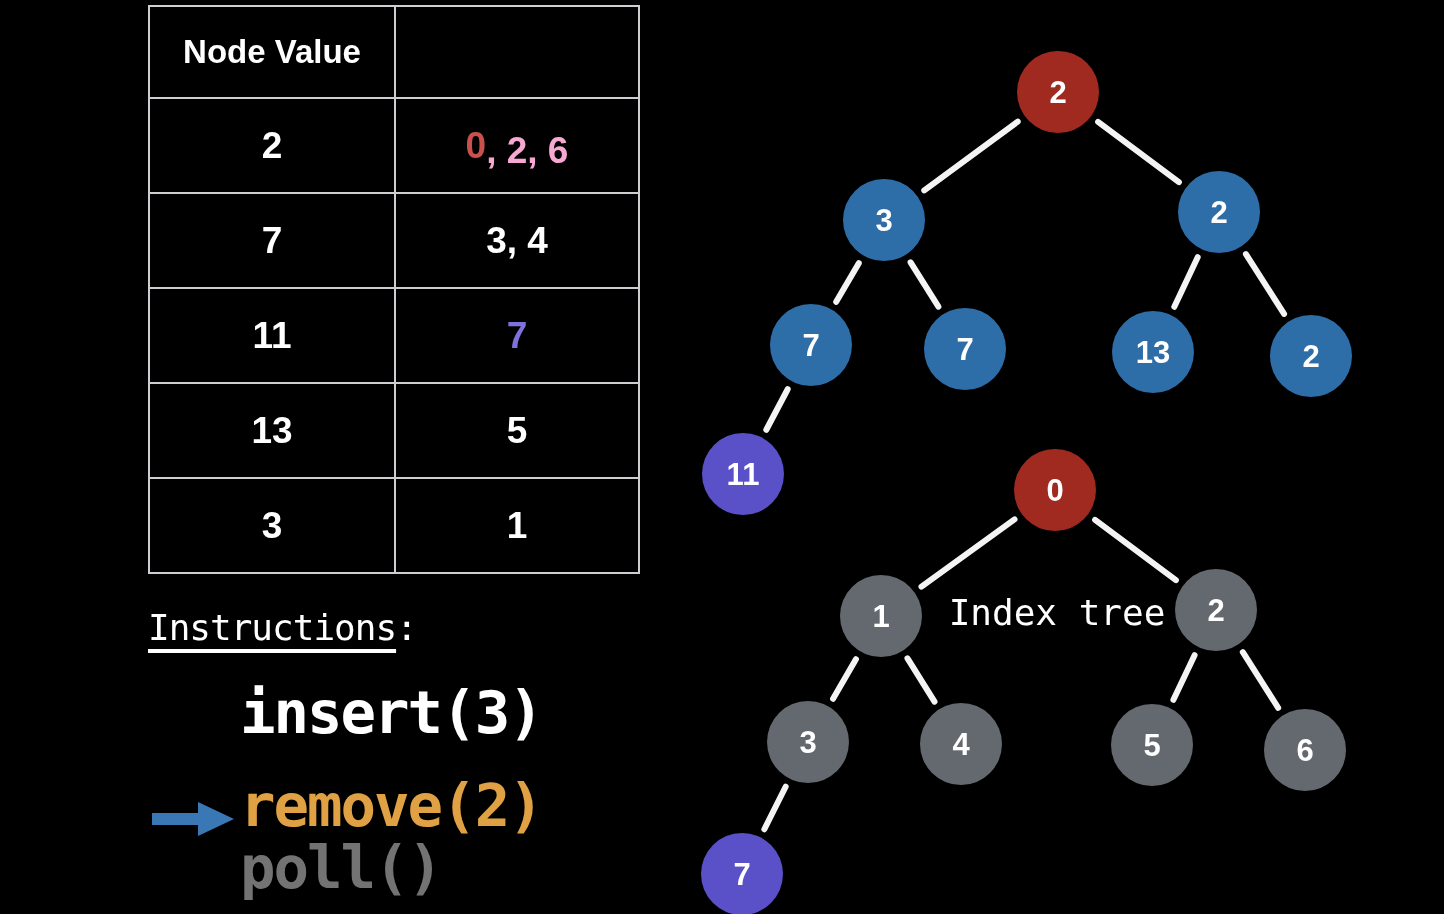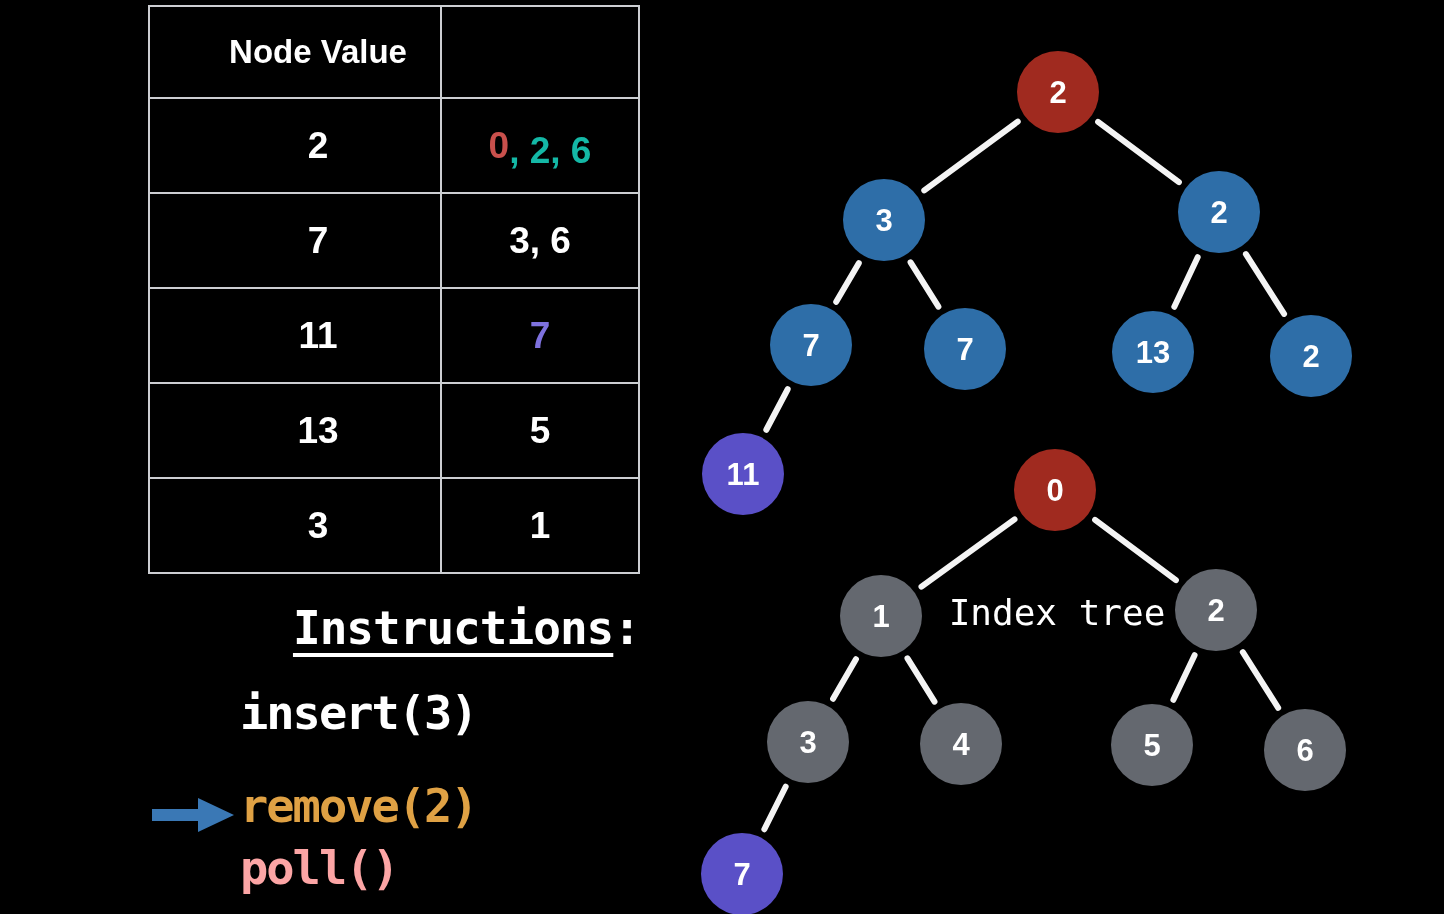--- a/index.html
+++ b/index.html
@@ -10,53 +10,53 @@
     position: relative;
     font-family: "Liberation Sans", sans-serif;
   }
 
   
   .pos-table {
     position: absolute; left: 148px; top: 5px; width: 488px;
     border: 2px solid #ccced2;
     background: #000;
   }
-  .t-row { display: flex; border-top: 2px solid #ccced2; padding-left: 46px; }
+  .t-row { display: flex; border-top: 2px solid #ccced2; }
   .t-row:first-child { border-top: none; }
   .t-cell {
     display: flex; align-items: center; justify-content: center;
     color: #ffffff; font-weight: bold;
   }
   .t-cell.col1 { width: 244px; border-right: 2px solid #ccced2; flex: none; }
   .t-cell.col2 { flex: 1; }
   .t-row.header .t-cell { height: 90px; font-size: 33px; }
   .t-row.data .t-cell { height: 93px; font-size: 37px; }
 
   
   .instructions {
     position: absolute; left: 148px; top: 600px; width: 492px;
     color: #ffffff;
   }
   .instr-title {
-    text-align: right;
+    text-align: left;
     font-family: "DejaVu Sans Mono", monospace;
-    font-weight: bold;
-    font-size: 46px;
+    font-weight: normal;
+    font-size: 36px;
     line-height: 56px;
     letter-spacing: -1px;
   }
   .instr-title .u {
     text-decoration: underline;
     text-decoration-thickness: 4px;
     text-underline-offset: 9px;
   }
   .instr-items {
     margin: 26px 0 0 92px;
     font-family: "DejaVu Sans Mono", monospace;
-    font-size: 47px;
+    font-size: 59px;
     font-weight: 600;
     letter-spacing: -2px;
   }
   .instr-item { position: relative; line-height: 62px; white-space: nowrap; }
   .arrow-holder {
     position: absolute; left: -88px; top: 50%;
     transform: translateY(-50%);
     width: 84px; height: 38px;
   }
 
@@ -75,27 +75,27 @@
 
 <div class="pos-table">
   <div class="t-row header">
     <div class="t-cell col1">Node Value</div>
   </div>
 
 <div class="t-row data">
       <div class="t-cell col1">2</div>
       <div class="t-cell col2">
         <span style="color: rgb(201, 80, 76); white-space: pre;">0</span>
-        <span style="color: #14b8a6; white-space: pre; margin-top: 11px;">, 2, 6</span>
+        <span style="color: #f9a8d4; white-space: pre; margin-top: 11px;">, 2, 6</span>
       </div>
     </div>
     <div class="t-row data">
       <div class="t-cell col1">7</div>
       <div class="t-cell col2">
-        <span style="color: rgb(255, 255, 255); white-space: pre;">3, 6</span>
+        <span style="color: rgb(255, 255, 255); white-space: pre;">3, 4</span>
       </div>
     </div>
     <div class="t-row data">
       <div class="t-cell col1">11</div>
       <div class="t-cell col2">
         <span style="color: rgb(126, 113, 222); white-space: pre;">7</span>
       </div>
     </div>
     <div class="t-row data">
       <div class="t-cell col1">13</div>
@@ -112,21 +112,21 @@
   </div>
 
 <div class="instructions">
   <div class="instr-title"><span class="u">Instructions</span><span>:</span></div>
   <div class="instr-items">
 
   <div class="instr-item" style="color: rgb(255, 255, 255);"><span>insert(3)</span></div>
       <div class="instr-item active" style="color: rgb(223, 161, 68); margin-top: 31px;"><span class="arrow-holder"><svg width="84" height="38" viewBox="0 0 84 38">
             <polygon points="0,13 46,13 46,2 82,19 46,36 46,25 0,25" fill="#3a78b5"></polygon>
           </svg></span><span>remove(2)</span></div>
-      <div class="instr-item" style="color: #fca5a5;"><span>poll()</span></div>
+      <div class="instr-item" style="color: #737373;"><span>poll()</span></div>
     </div>
 </div>
 
 <svg class="tree-svg" id="trees" width="1444" height="914" viewBox="0 0 1444 914">
     <g>
       <line x1="1017.7239486963342" y1="121.62835957970815" x2="924.2760513036658" y2="190.37164042029184" stroke="#f4f4f4" stroke-width="6" stroke-linecap="round"></line>
       <line x1="1098.0894624666887" y1="121.88034469566853" x2="1178.9105375333113" y2="182.11965530433147" stroke="#f4f4f4" stroke-width="6" stroke-linecap="round"></line>
       <line x1="858.7849754887036" y1="263.1764118344116" x2="836.2150245112964" y2="301.8235881655884" stroke="#f4f4f4" stroke-width="6" stroke-linecap="round"></line>
       <line x1="910.5884066267823" y1="262.3444994426534" x2="938.4115933732177" y2="306.6555005573466" stroke="#f4f4f4" stroke-width="6" stroke-linecap="round"></line>
       <line x1="1197.6790384150872" y1="257.226282149815" x2="1174.3209615849128" y2="306.773717850185" stroke="#f4f4f4" stroke-width="6" stroke-linecap="round"></line>

